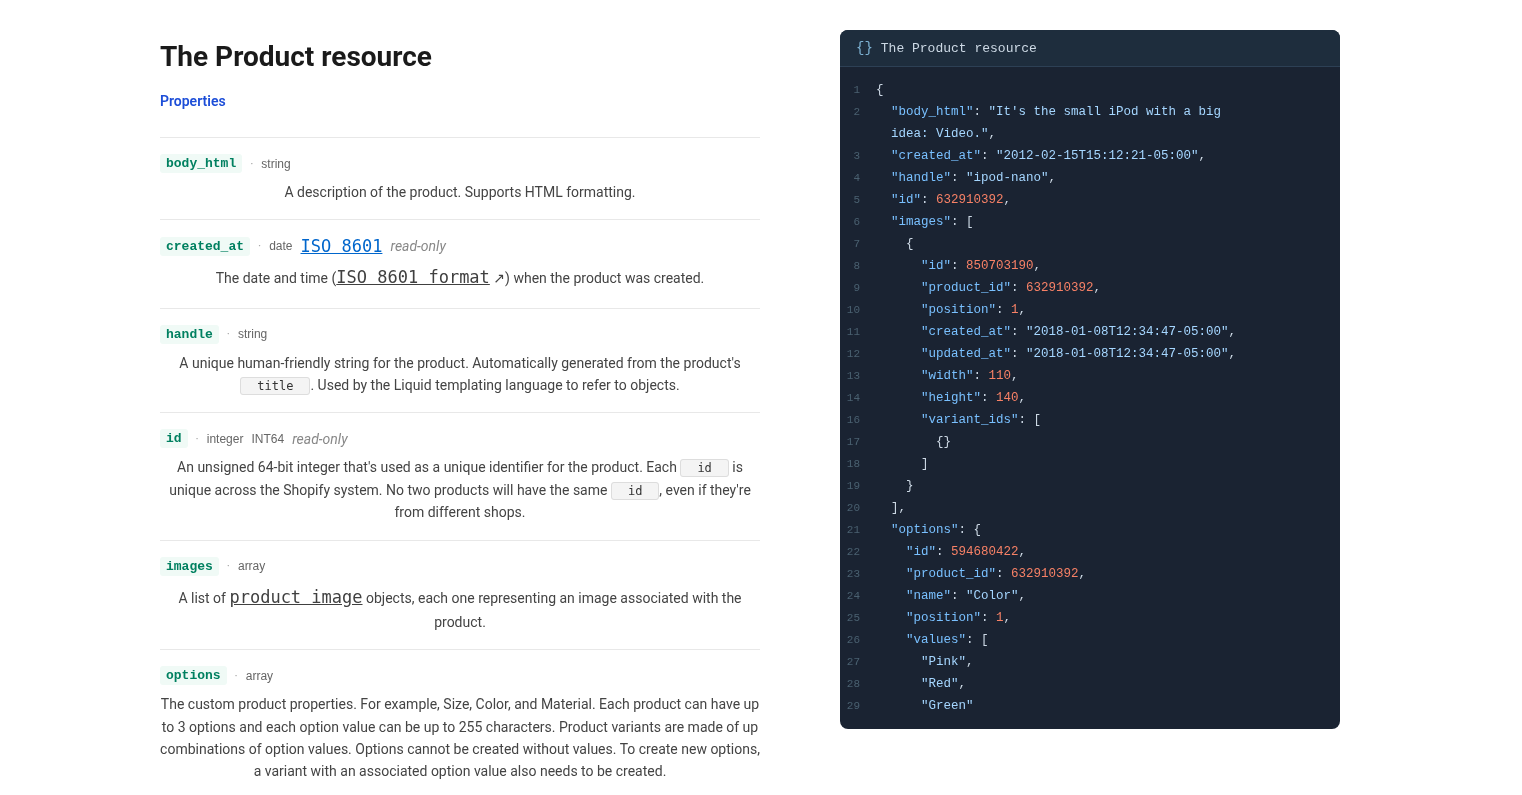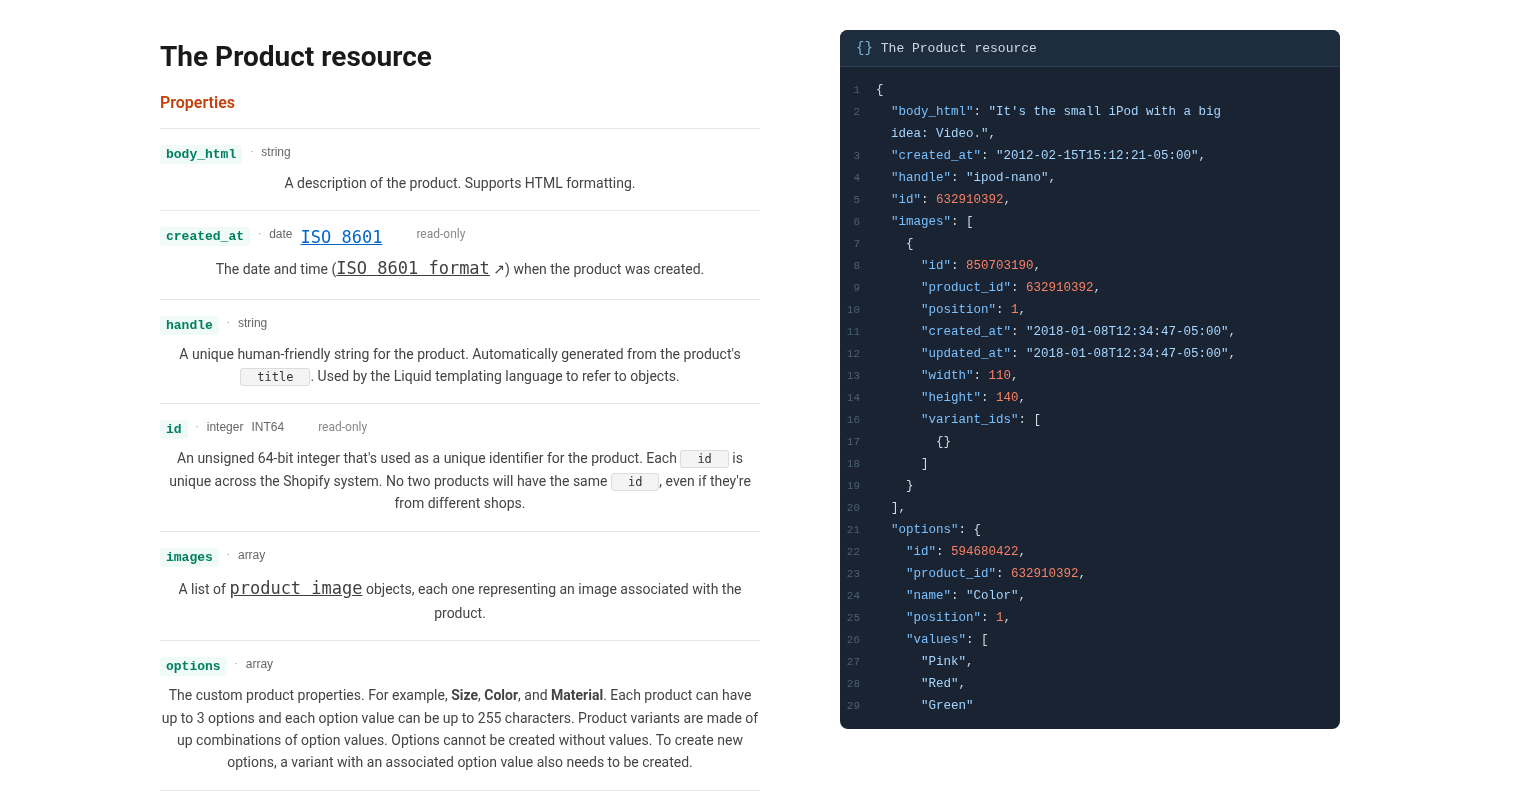--- a/index.html
+++ b/index.html
@@ -25,39 +25,39 @@
 
     
     .page-title {
       font-size: 28px;
       font-weight: 700;
       color: #1a1a1a;
       margin-bottom: 20px;
     }
 
     .section-heading {
-      font-size: 16px;
+      font-size: 14px;
       font-weight: 600;
-      color: #c2410c;
-      margin-bottom: 16px;
+      color: #1d4ed8;
+      margin-bottom: 28px;
       text-transform: none;
     }
 
     .property-block {
       border-top: 1px solid #e8e8e8;
       padding: 16px 0;
     }
 
     .property-block:last-child {
       border-bottom: 1px solid #e8e8e8;
     }
 
     .property-name-row {
       display: flex;
-      align-items: flex-start;
+      align-items: center;
       gap: 8px;
       margin-bottom: 8px;
       flex-wrap: wrap;
     }
 
     .property-name {
       font-family: "SFMono-Regular", Consolas, "Liberation Mono", Menlo, monospace;
       font-size: 13px;
       font-weight: 600;
       color: #008060;
@@ -79,23 +79,23 @@
 
     .type-link {
       font-size: 17px;
       color: #0066cc;
       text-decoration: underline;
       font-family: "SFMono-Regular", Consolas, monospace;
       cursor: pointer;
     }
 
     .read-only-badge {
-      font-size: 12px;
+      font-size: 14px;
       color: #888;
-      margin-left: 26px;
+      font-style: italic;
     }
 
     .property-desc {
       font-size: 14px;
       color: #444;
       line-height: 1.6;
       text-align: center;
     }
 
     .property-desc a {
@@ -106,21 +106,21 @@
     .inline-code {
       font-family: "SFMono-Regular", Consolas, monospace;
       font-size: 12px;
       background: #f4f4f4;
       border: 1px solid #ddd;
       border-radius: 3px;
       padding: 1px 16px;
       color: #333;
     }
 
-    .bold-text { font-weight: 700; }
+    .bold-text { font-weight: 400; }
 
     
     .code-block {
       background: #1a2332;
       border-radius: 8px;
       overflow: hidden;
       font-family: "SFMono-Regular", Consolas, "Liberation Mono", Menlo, monospace;
       font-size: 12.5px;
       color: #cdd9e5;
     }

